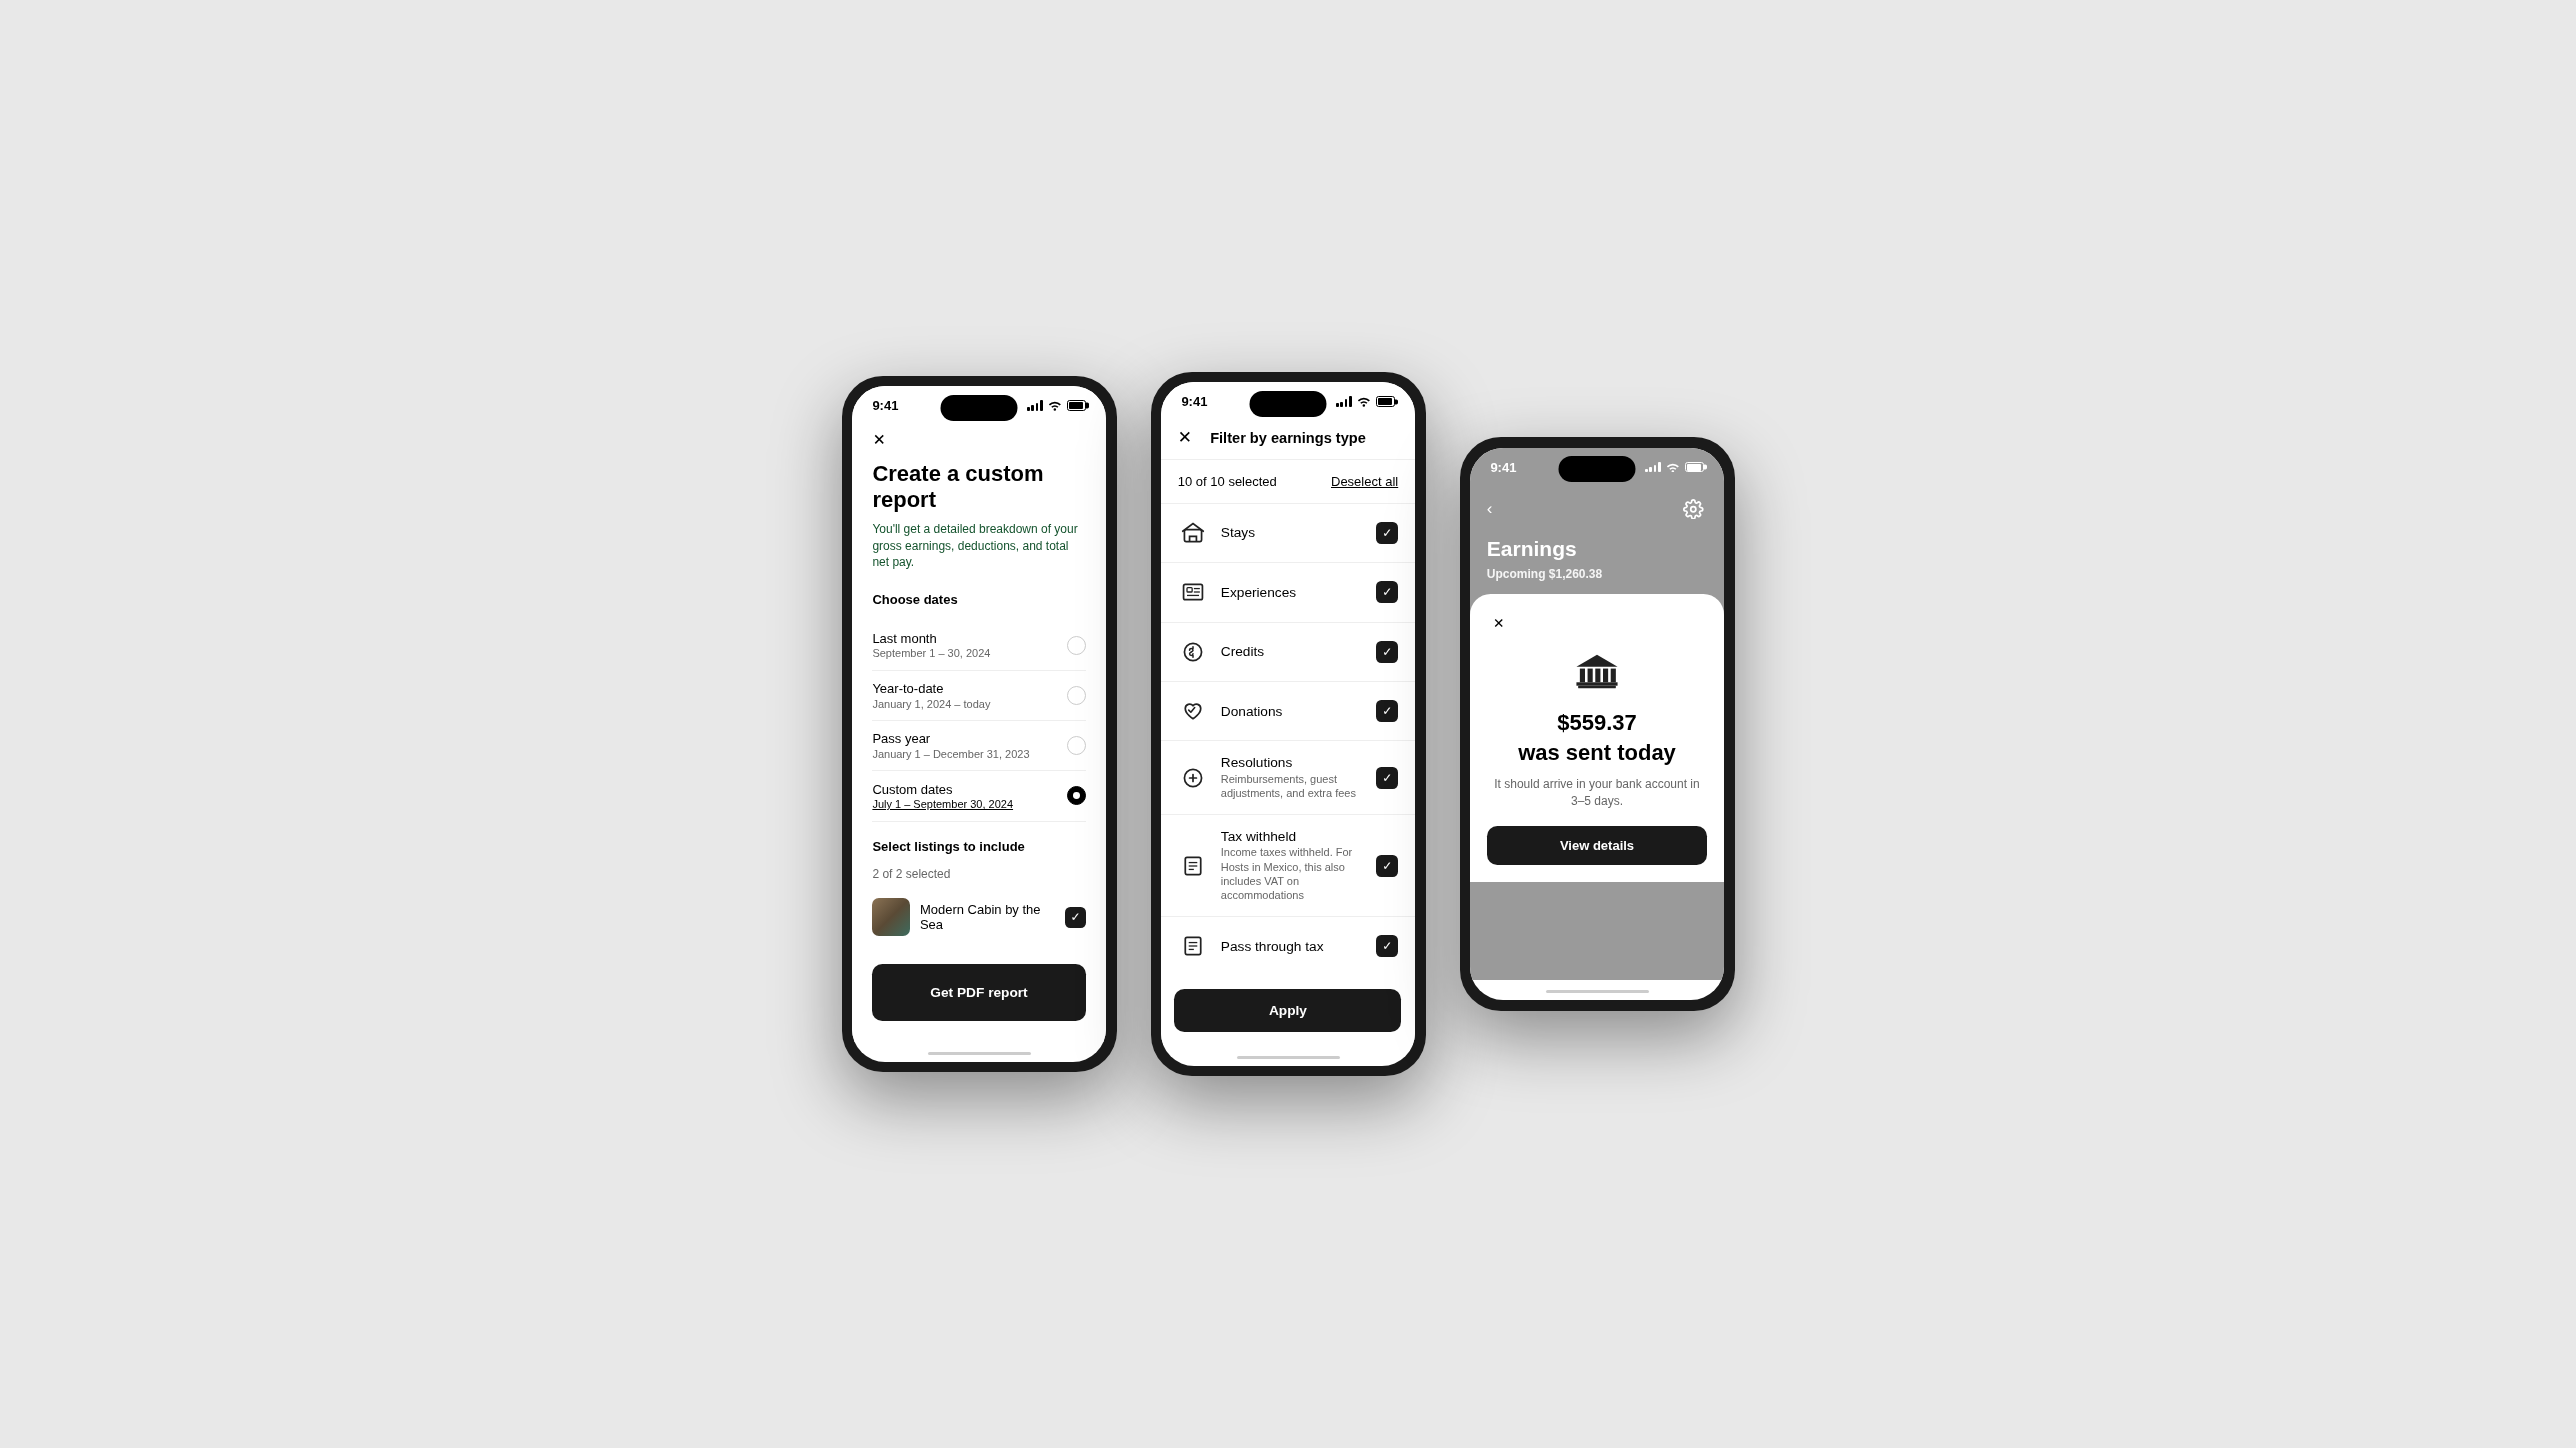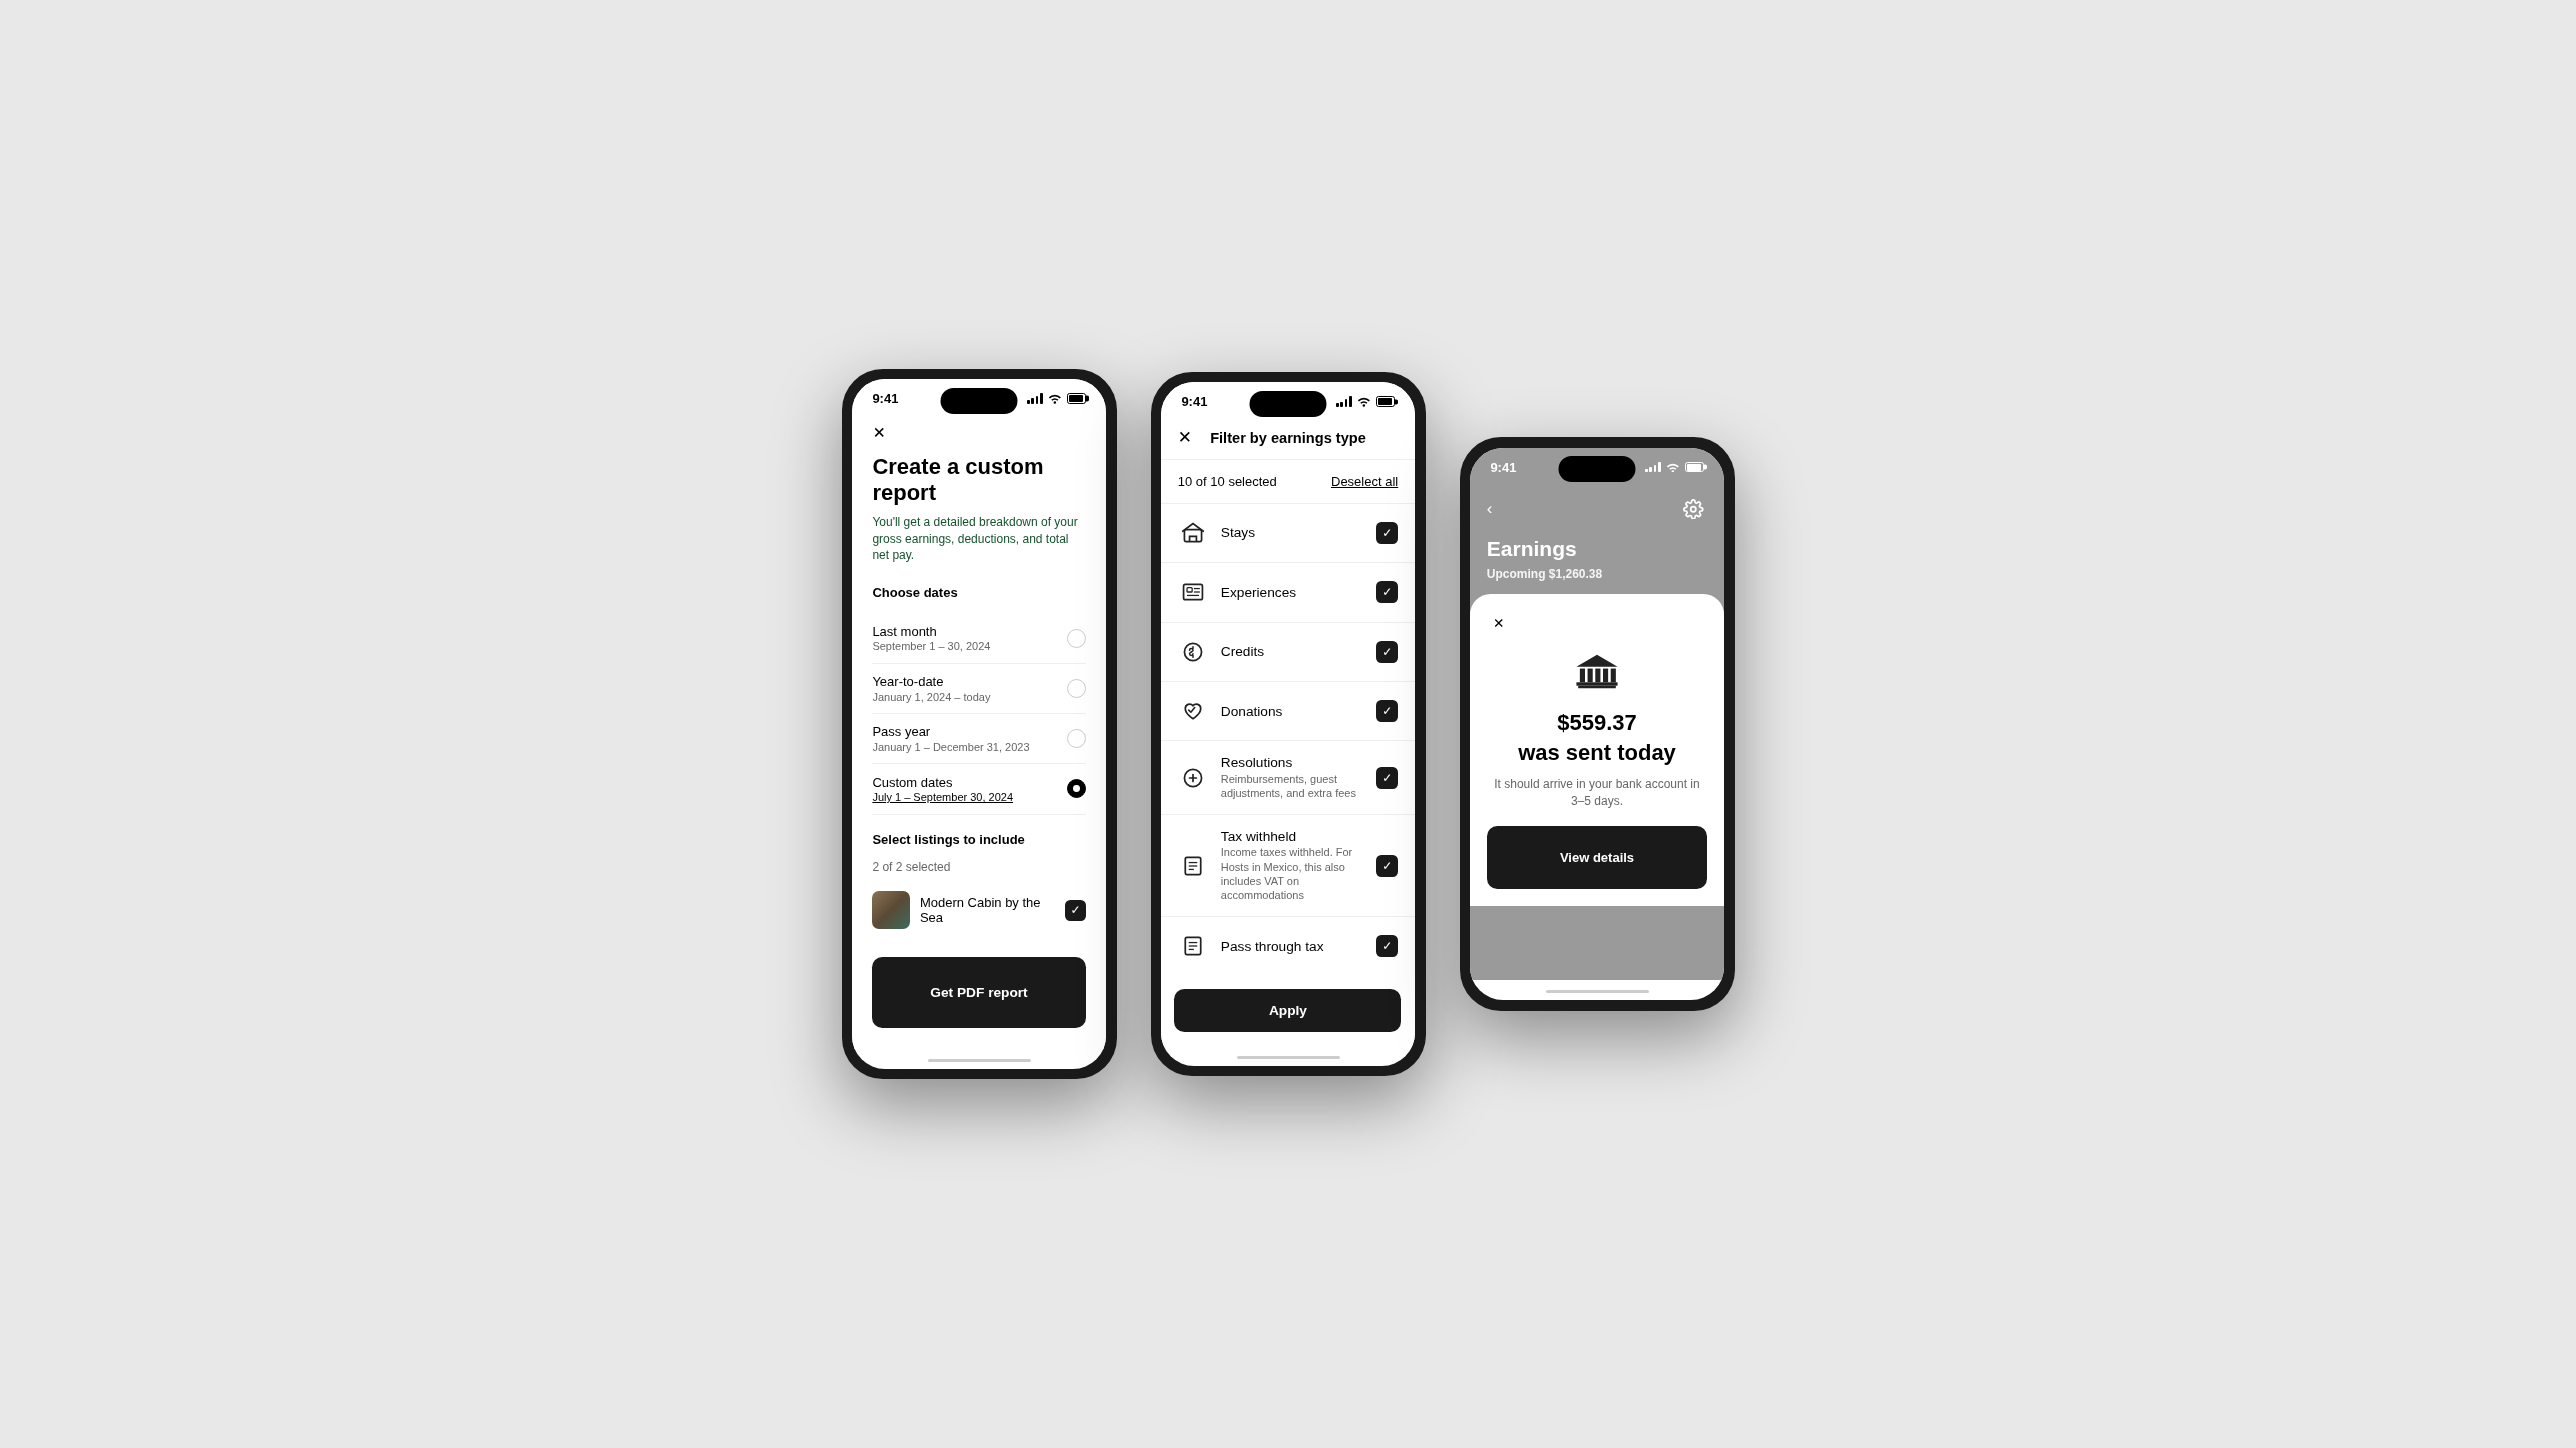--- a/index.html
+++ b/index.html
@@ -272,21 +272,21 @@
       background: #1a1a1a;
       display: flex;
       align-items: center;
       justify-content: center;
       color: #fff;
       font-size: 12px;
     }
 
     .get-pdf-btn {
       width: 100%;
-      padding: 28px;
+      padding: 21px;
       background: #1a1a1a;
       color: #fff;
       border: none;
       border-radius: 10.3px;
       font-size: 13.7px;
       font-weight: 600;
       cursor: pointer;
       margin-top: 20.6px;
     }
 
@@ -504,21 +504,21 @@
     .payment-desc {
       text-align: center;
       font-size: 12px;
       color: #666;
       line-height: 1.4;
       margin-bottom: 17px;
     }
 
     .view-details-btn {
       width: 100%;
-      padding: 24px;
+      padding: 12px;
       background: #1a1a1a;
       color: #fff;
       border: none;
       border-radius: 10.3px;
       font-size: 13px;
       font-weight: 600;
       cursor: pointer;
     }
 
     

